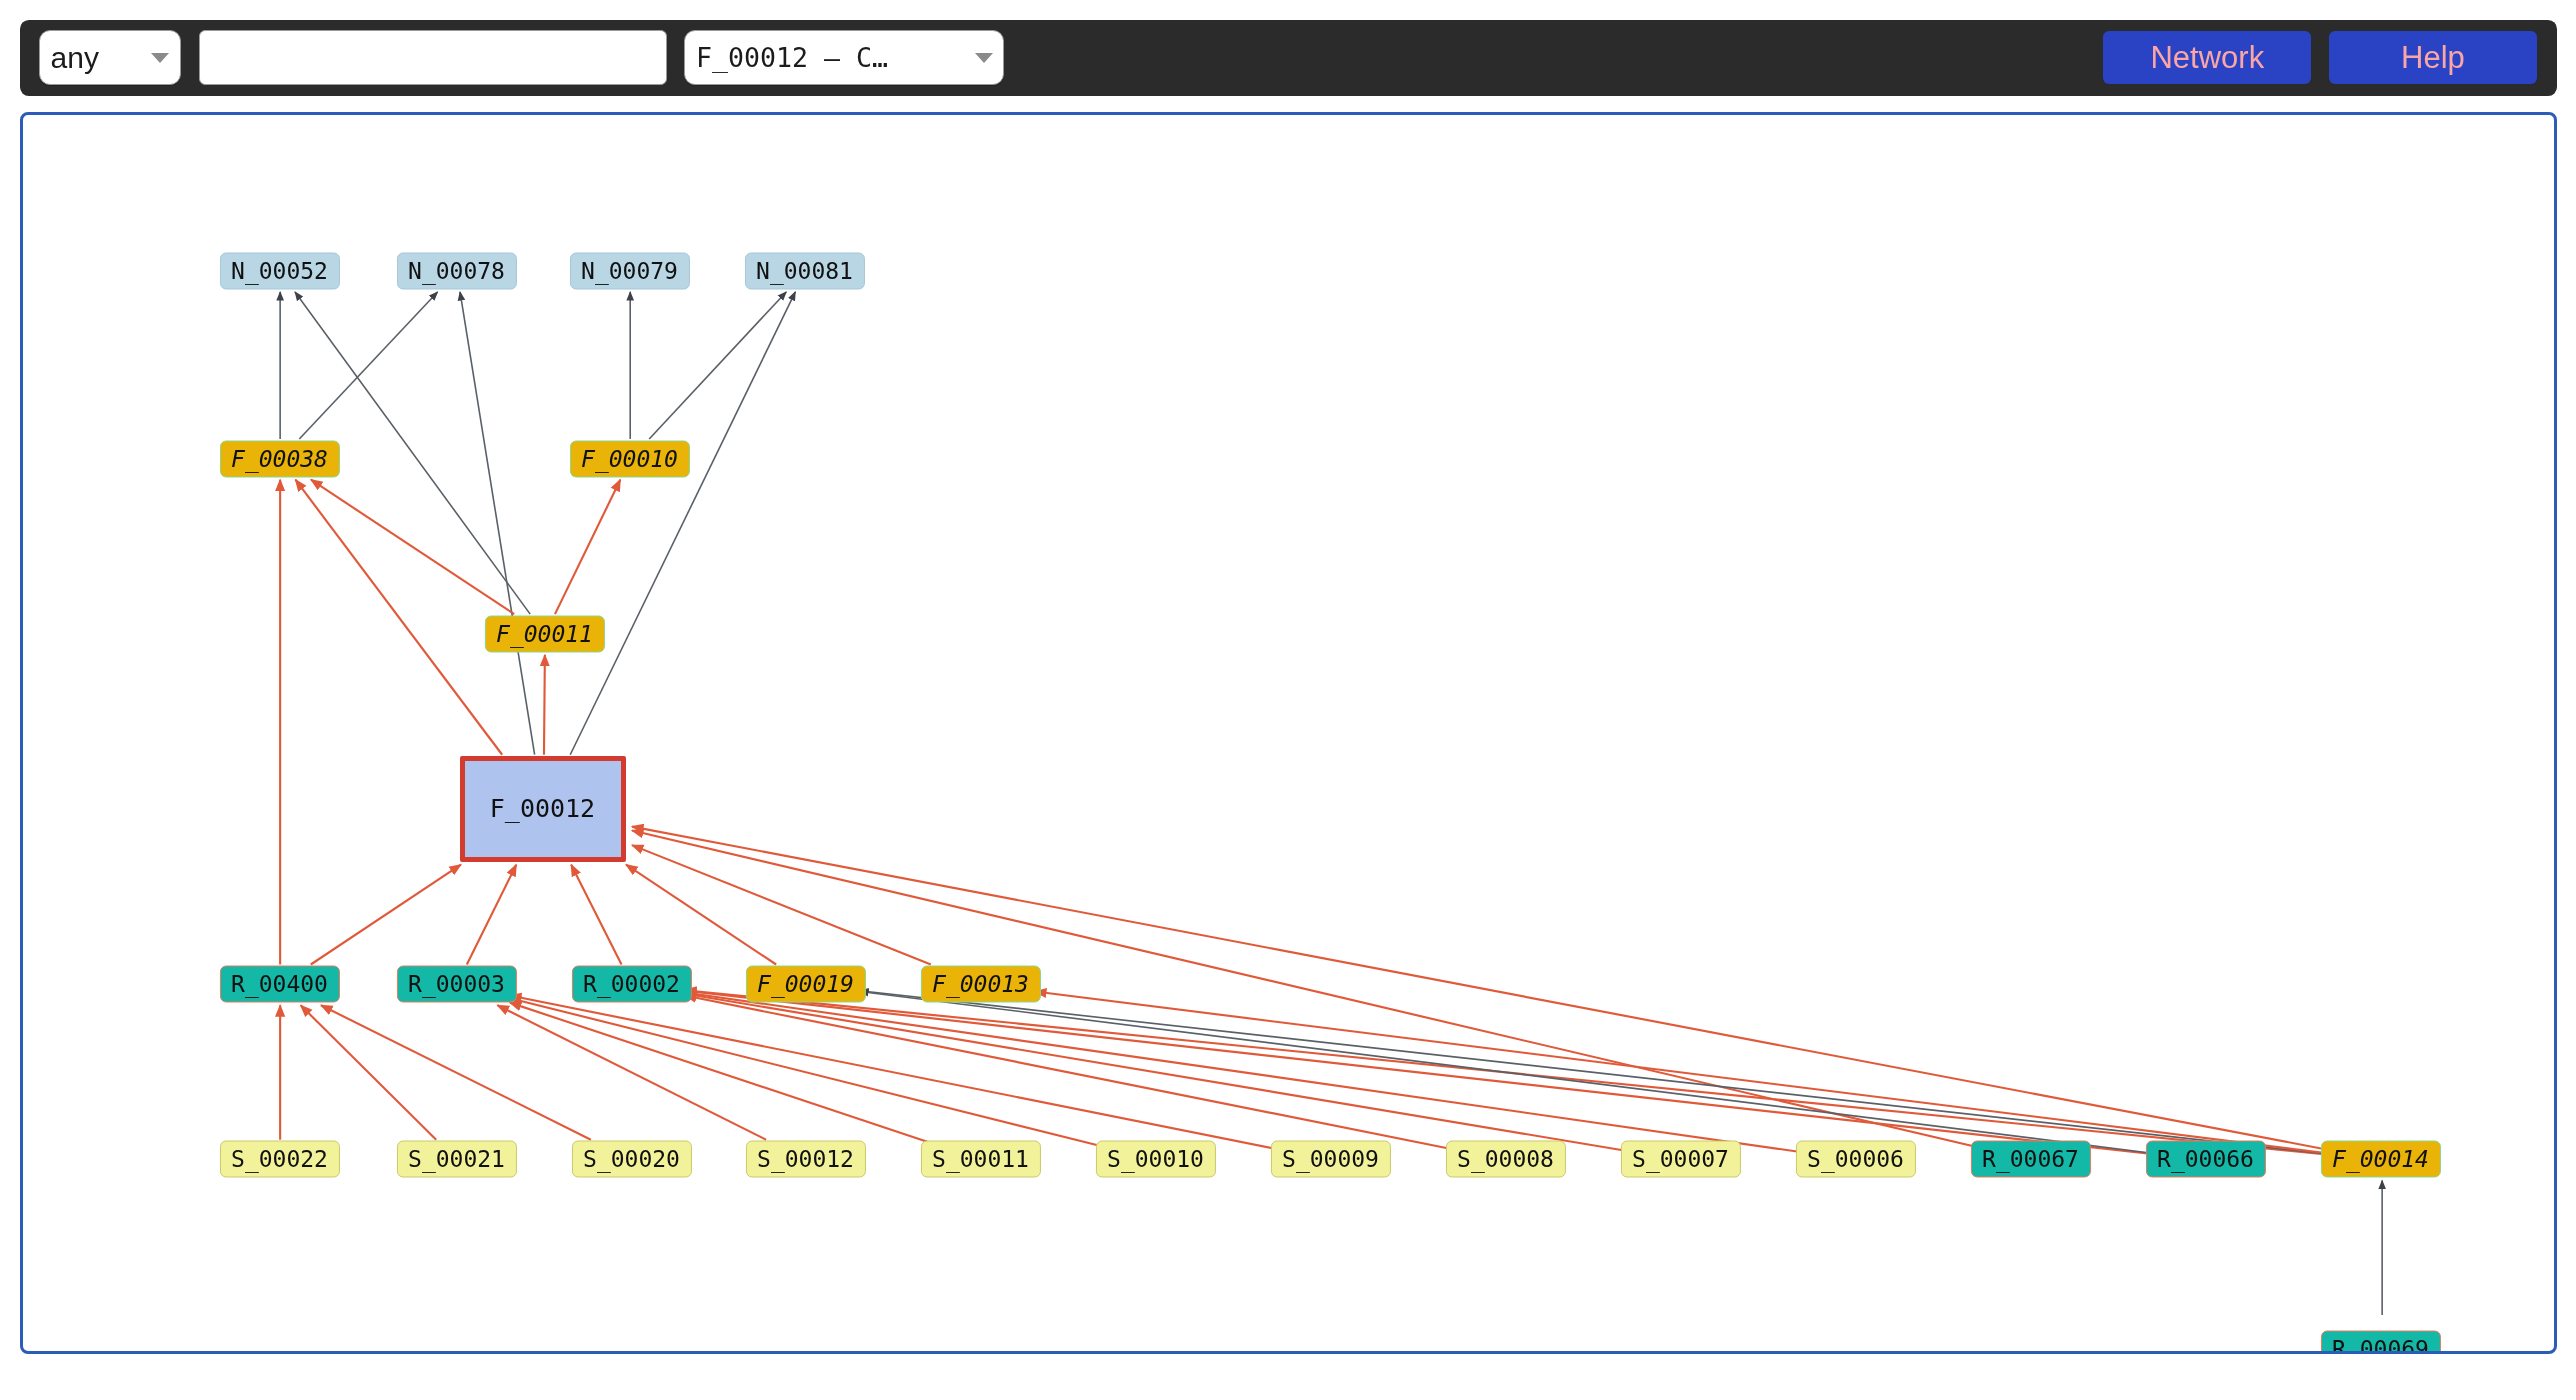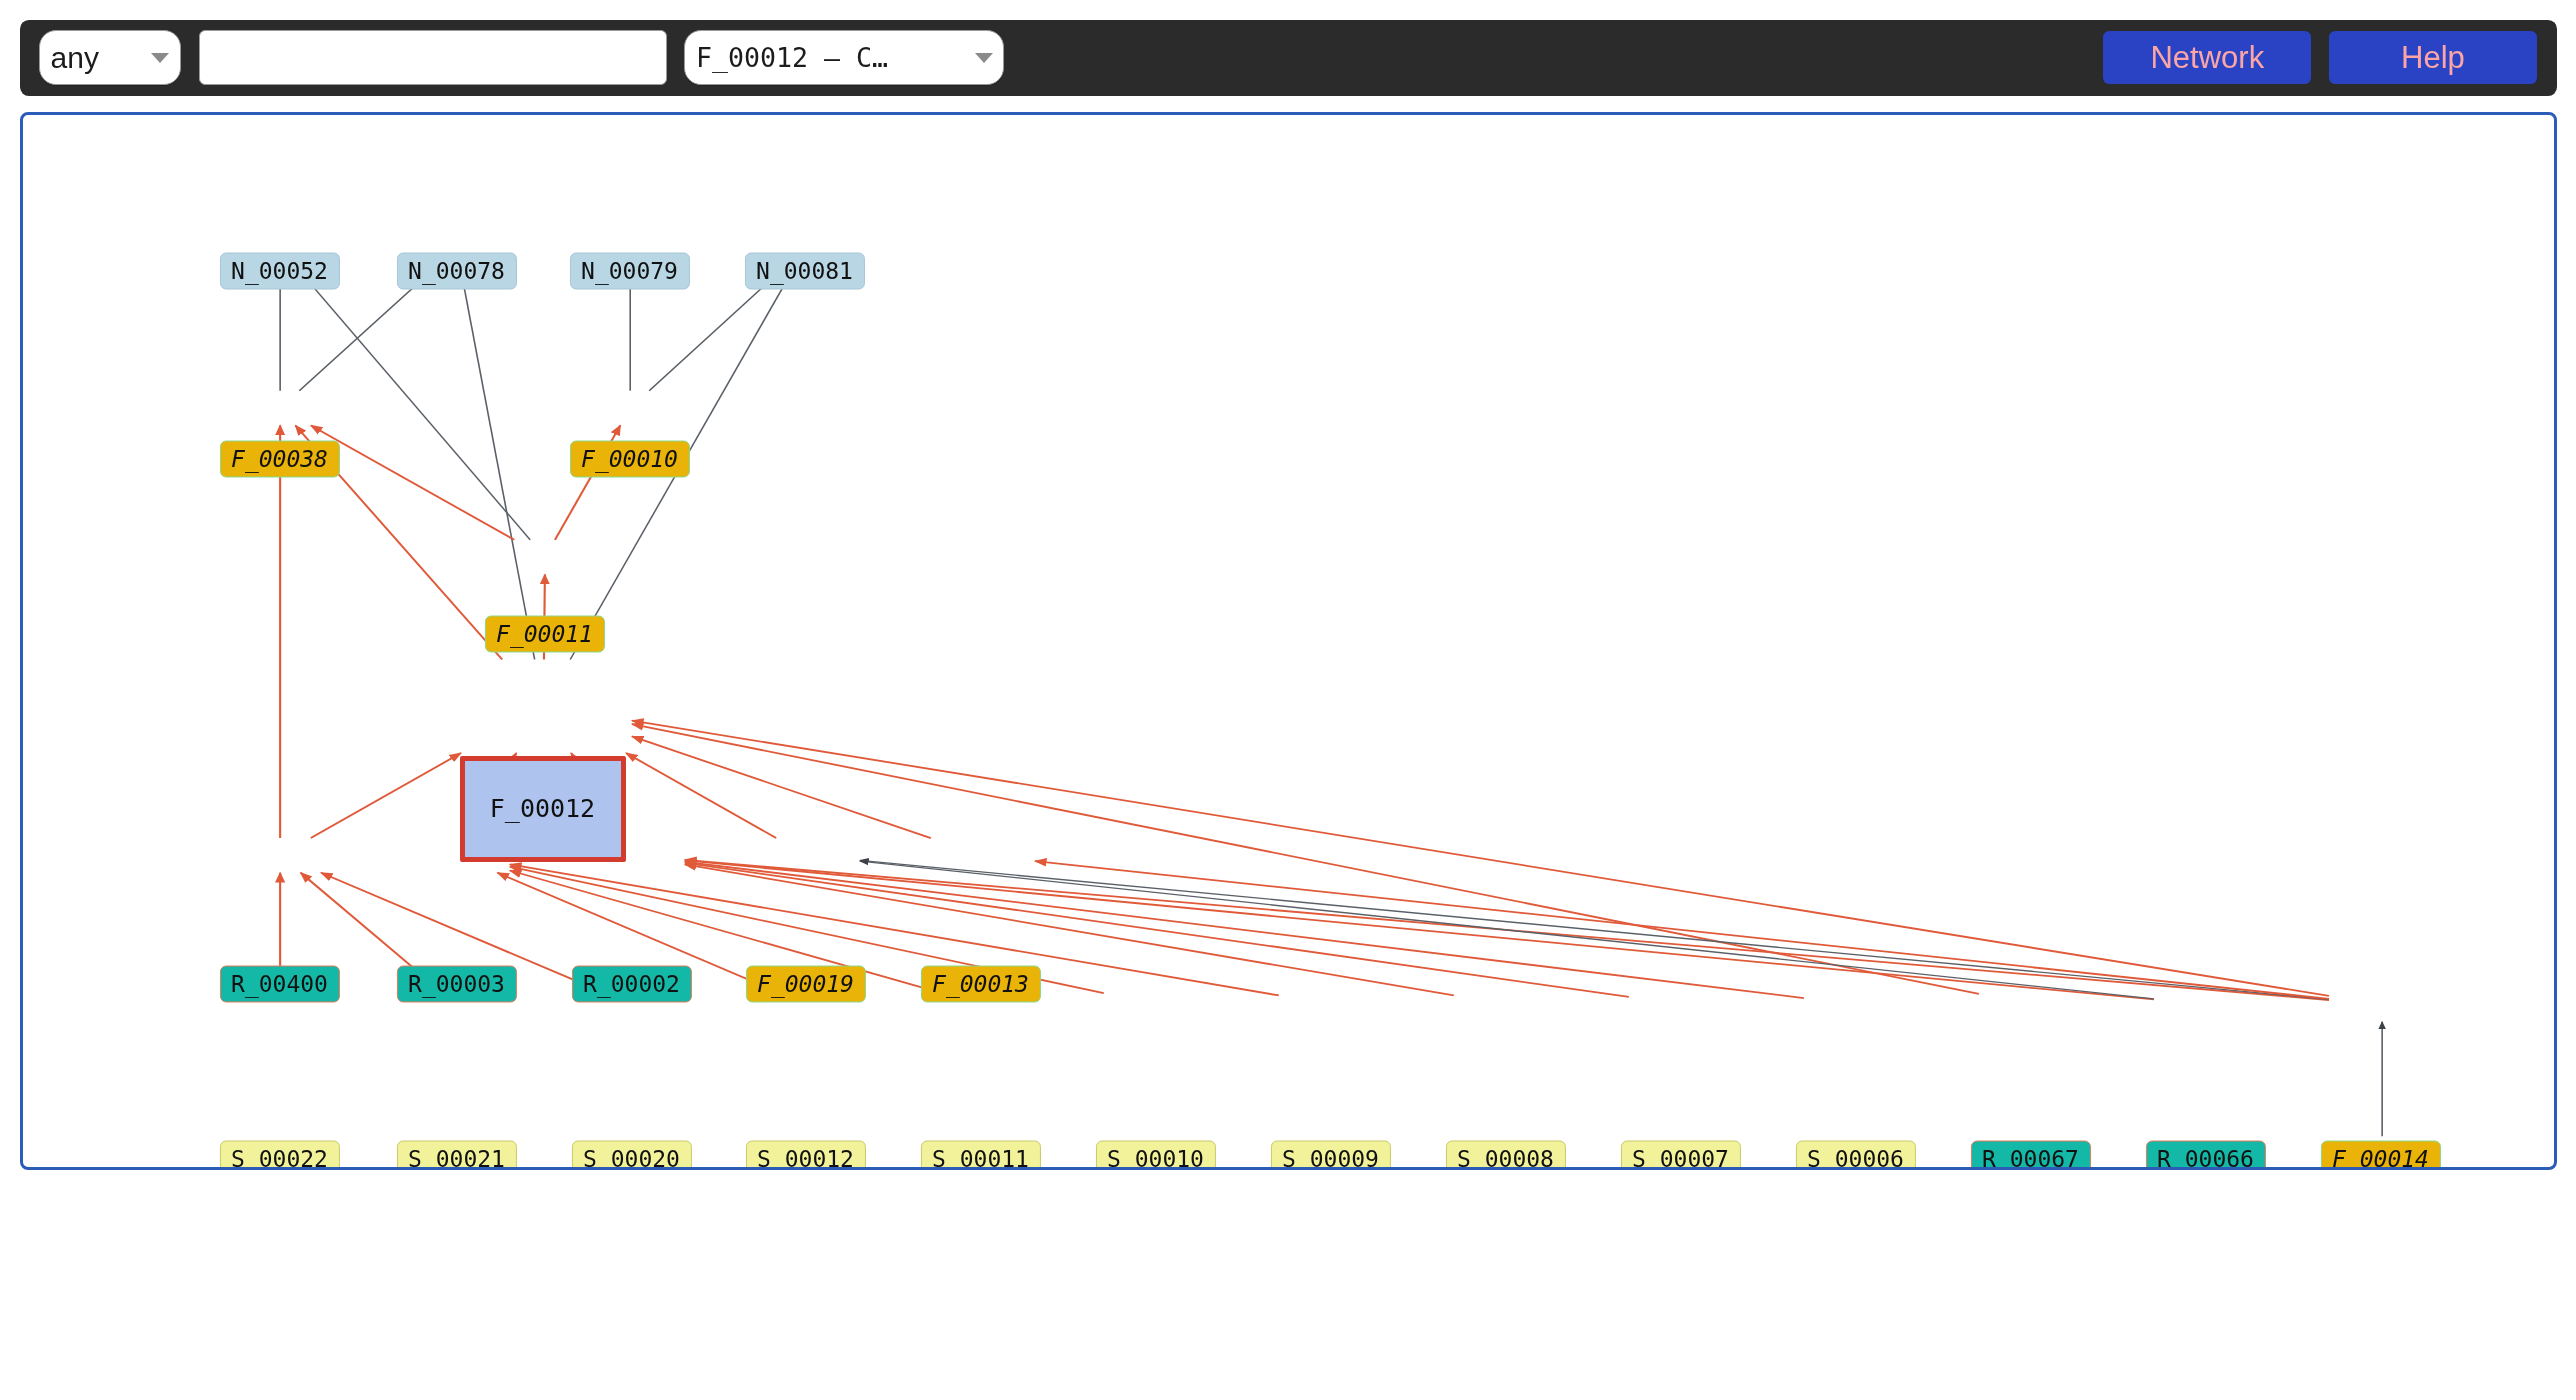--- a/index.html
+++ b/index.html
@@ -44,21 +44,21 @@
     justify-content: center;
     cursor: pointer;
     text-align: center;
   }
   .sel {
     position: relative;
     box-sizing: border-box;
     height: 55px;
     background: #ffffff;
     border: 0.9px solid #9a9a9a;
-    border-radius: 17px;
+    border-radius: 11px;
     display: flex;
     align-items: center;
     padding: 0 10.6px;
     cursor: pointer;
     box-shadow: 0 0.9px 0 rgba(0,0,0,.25);
   }
   .sel-text {
     font-family: "DejaVu Sans Mono", monospace;
     font-size: 26.6px;
     color: #1c1c1c;
@@ -113,21 +113,21 @@
     cursor: pointer;
     display: flex; align-items: center; justify-content: center;
   }
   .spacer { flex: 1 1 auto; }
 
   
   .graph-wrap {
     box-sizing: border-box;
     margin-top: 16px;
     width: 2537px;
-    height: 1058px;
+    height: 1242px;
     background: #ffffff;
     border: 3.5px solid #2b5cb8;
     border-radius: 8px;
     position: relative;
     overflow: hidden;
   }
   svg.edges {
     position: absolute;
     left: 0; top: 0;
     width: 100%; height: 100%;

